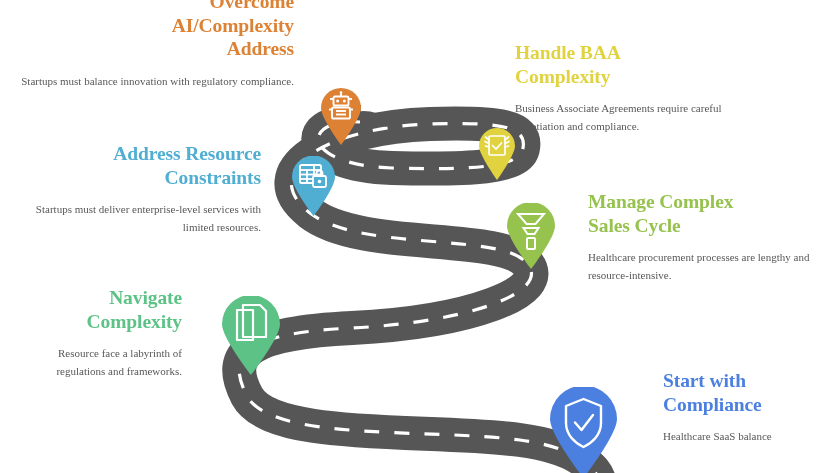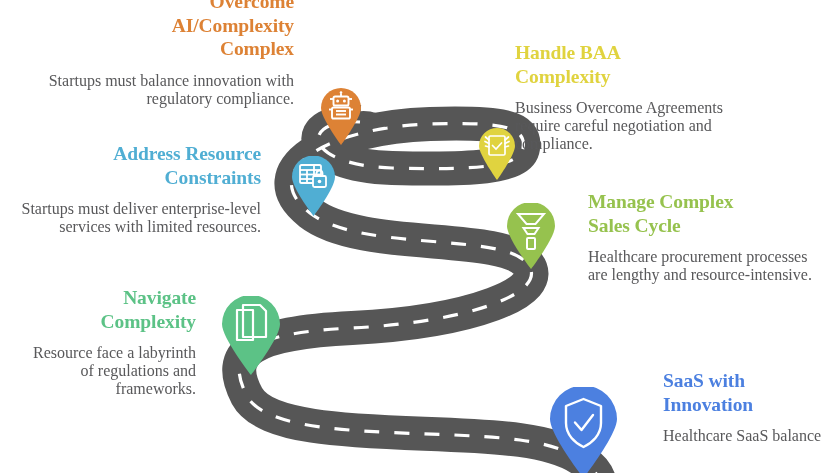--- a/index.html
+++ b/index.html
@@ -30,21 +30,21 @@
   .heading {
     font-family: "Liberation Serif", serif;
     font-weight: bold;
     font-size: 19.5px;
     line-height: 23.5px;
     margin: 0 0 11px 0;
     letter-spacing: -0.1px;
   }
   .body-text {
     font-family: "Liberation Serif", serif;
-    font-size: 16px;
+    font-size: 11px;
     line-height: 18.2px;
     color: #58585a;
     margin: 0;
   }
   .align-right { text-align: right; }
   .align-left  { text-align: left; }
 
   
   .pin {
     position: absolute;
@@ -163,58 +163,58 @@
         <path d="M35.5 12 L53 19 V36 C53 48 44 56 35.5 60 C27 56 18 48 18 36 V19 Z"></path>
         <path d="M27 35.5 L33.5 43 L45 28"></path>
       </g>
     </svg>
   </span>
 
   <div class="block align-right" style="left:18px; top:-10px; width:276px;">
     <div class="heading" style="color: rgb(221, 130, 53);">
       <div>Overcome</div>
       <div>AI/Complexity</div>
-      <div>Complex</div>
+      <div>Address</div>
     </div>
     <p class="body-text">Startups must balance innovation with regulatory compliance.</p>
   </div>
 
   <div class="block align-left" style="left:515px; top:41px; width:230px;">
     <div class="heading" style="color: rgb(224, 211, 63);">
       <div>Handle BAA</div>
       <div>Complexity</div>
     </div>
-    <p class="body-text">Business Overcome Agreements require careful negotiation and compliance.</p>
+    <p class="body-text">Business Associate Agreements require careful negotiation and compliance.</p>
   </div>
 
   <div class="block align-left" style="left:588px; top:190px; width:225px;">
     <div class="heading" style="color: rgb(150, 194, 78);">
       <div>Manage Complex</div>
       <div>Sales Cycle</div>
     </div>
     <p class="body-text">Healthcare procurement processes are lengthy and resource-intensive.</p>
   </div>
 
   <div class="block align-right" style="left:18px; top:142px; width:243px;">
     <div class="heading" style="color: rgb(80, 174, 211);">
       <div>Address Resource</div>
       <div>Constraints</div>
     </div>
     <p class="body-text">Startups must deliver enterprise-level services with limited resources.</p>
   </div>
 
-  <div class="block align-right" style="left:28px; top:286px; width:168px;">
+  <div class="block align-right" style="left:14px; top:286px; width:168px;">
     <div class="heading" style="color: rgb(92, 194, 134);">
       <div>Navigate</div>
       <div>Complexity</div>
     </div>
     <p class="body-text">Resource face a labyrinth of regulations and frameworks.</p>
   </div>
 
   <div class="block align-left" style="left:663px; top:369px; width:175px;">
     <div class="heading" style="color: rgb(76, 128, 224);">
-      <div>SaaS with</div>
-      <div>Innovation</div>
+      <div>Start with</div>
+      <div>Compliance</div>
     </div>
     <p class="body-text">Healthcare SaaS balance</p>
   </div>
 
 </div>
 
 </body></html>

